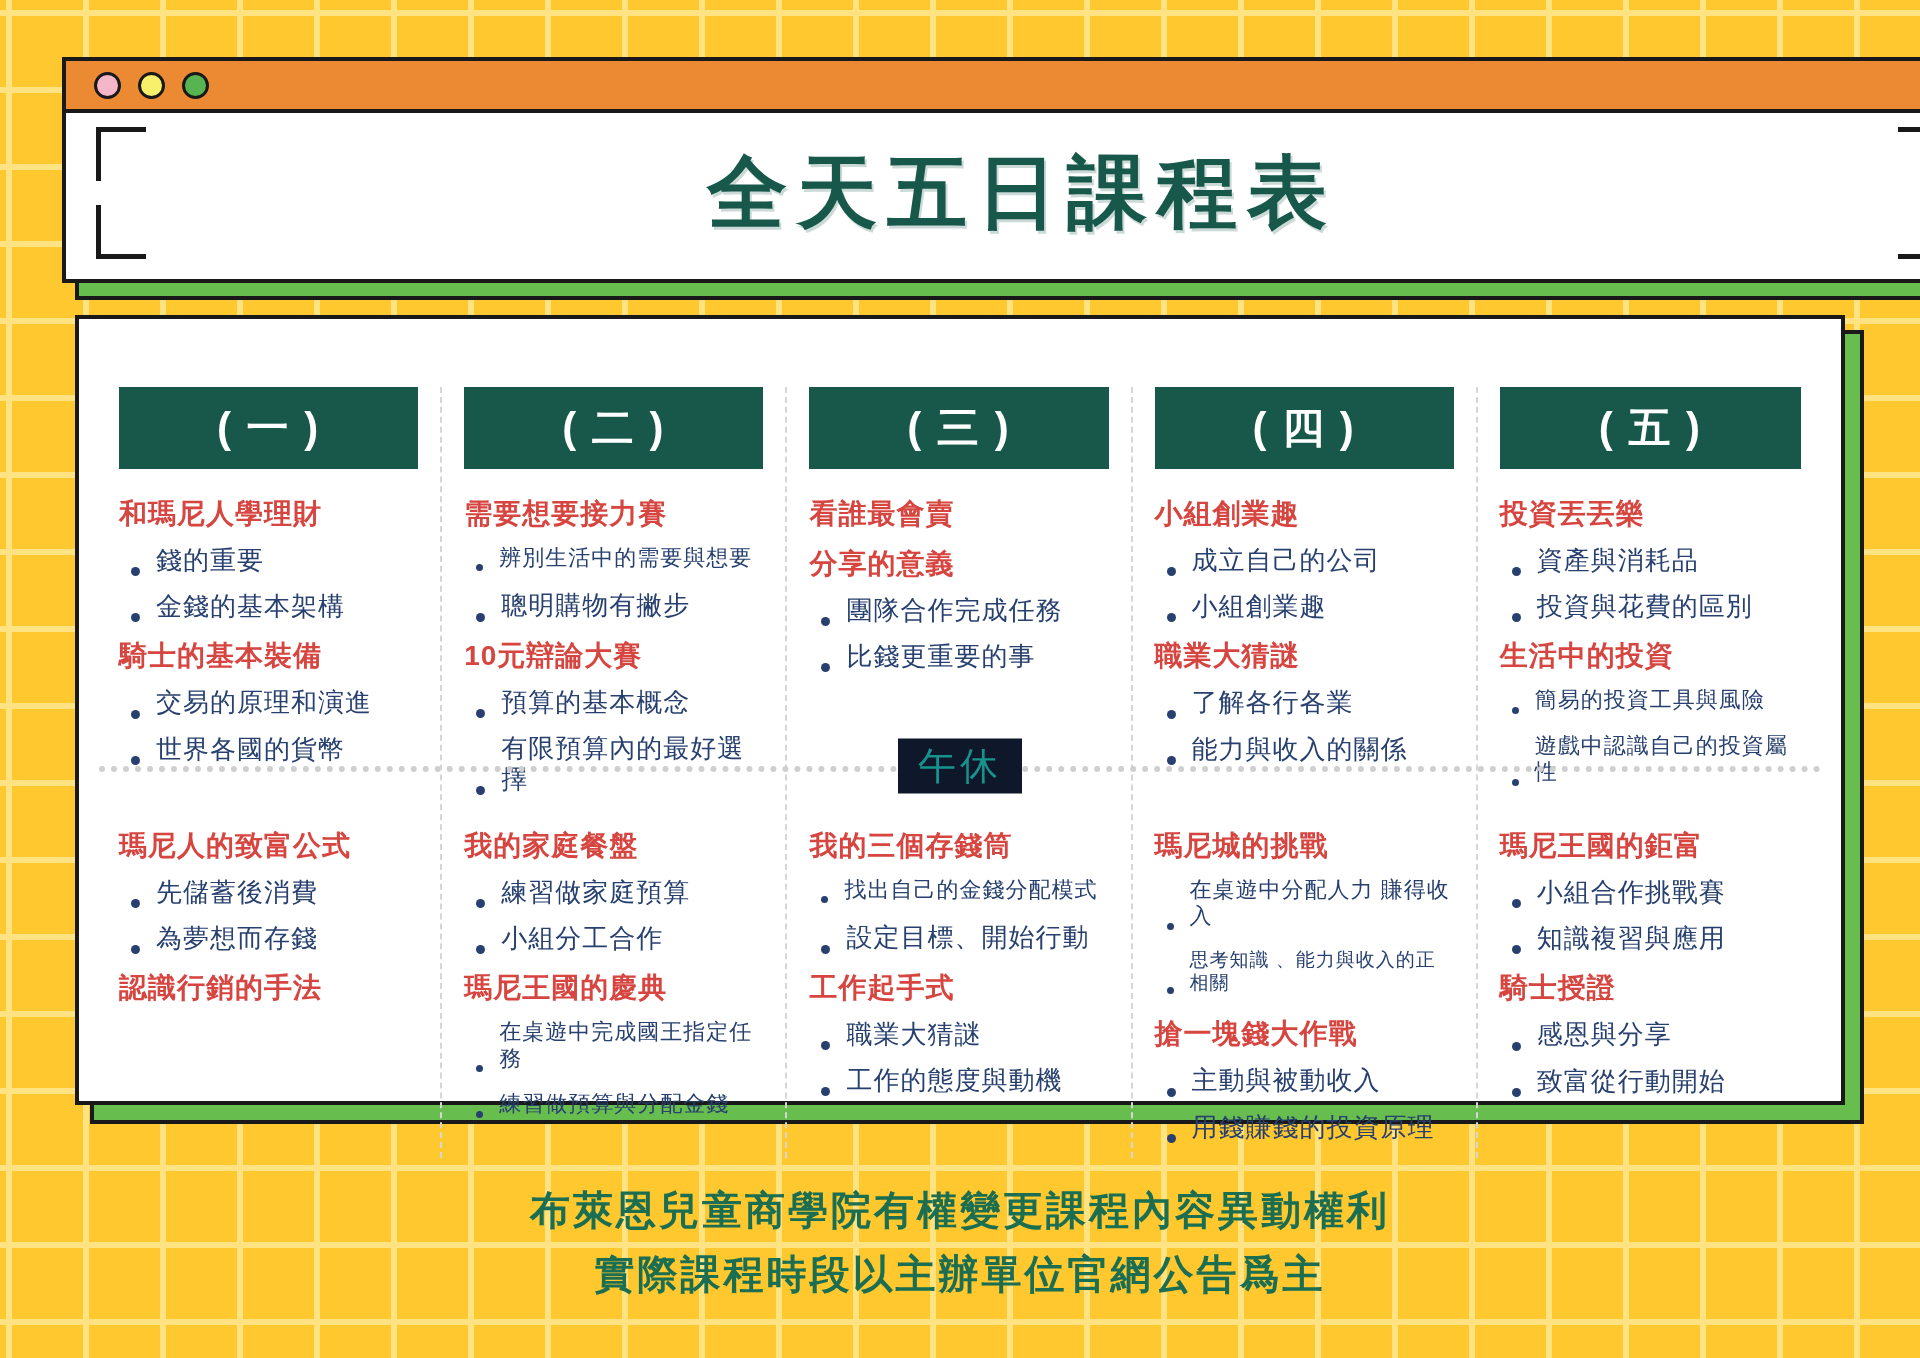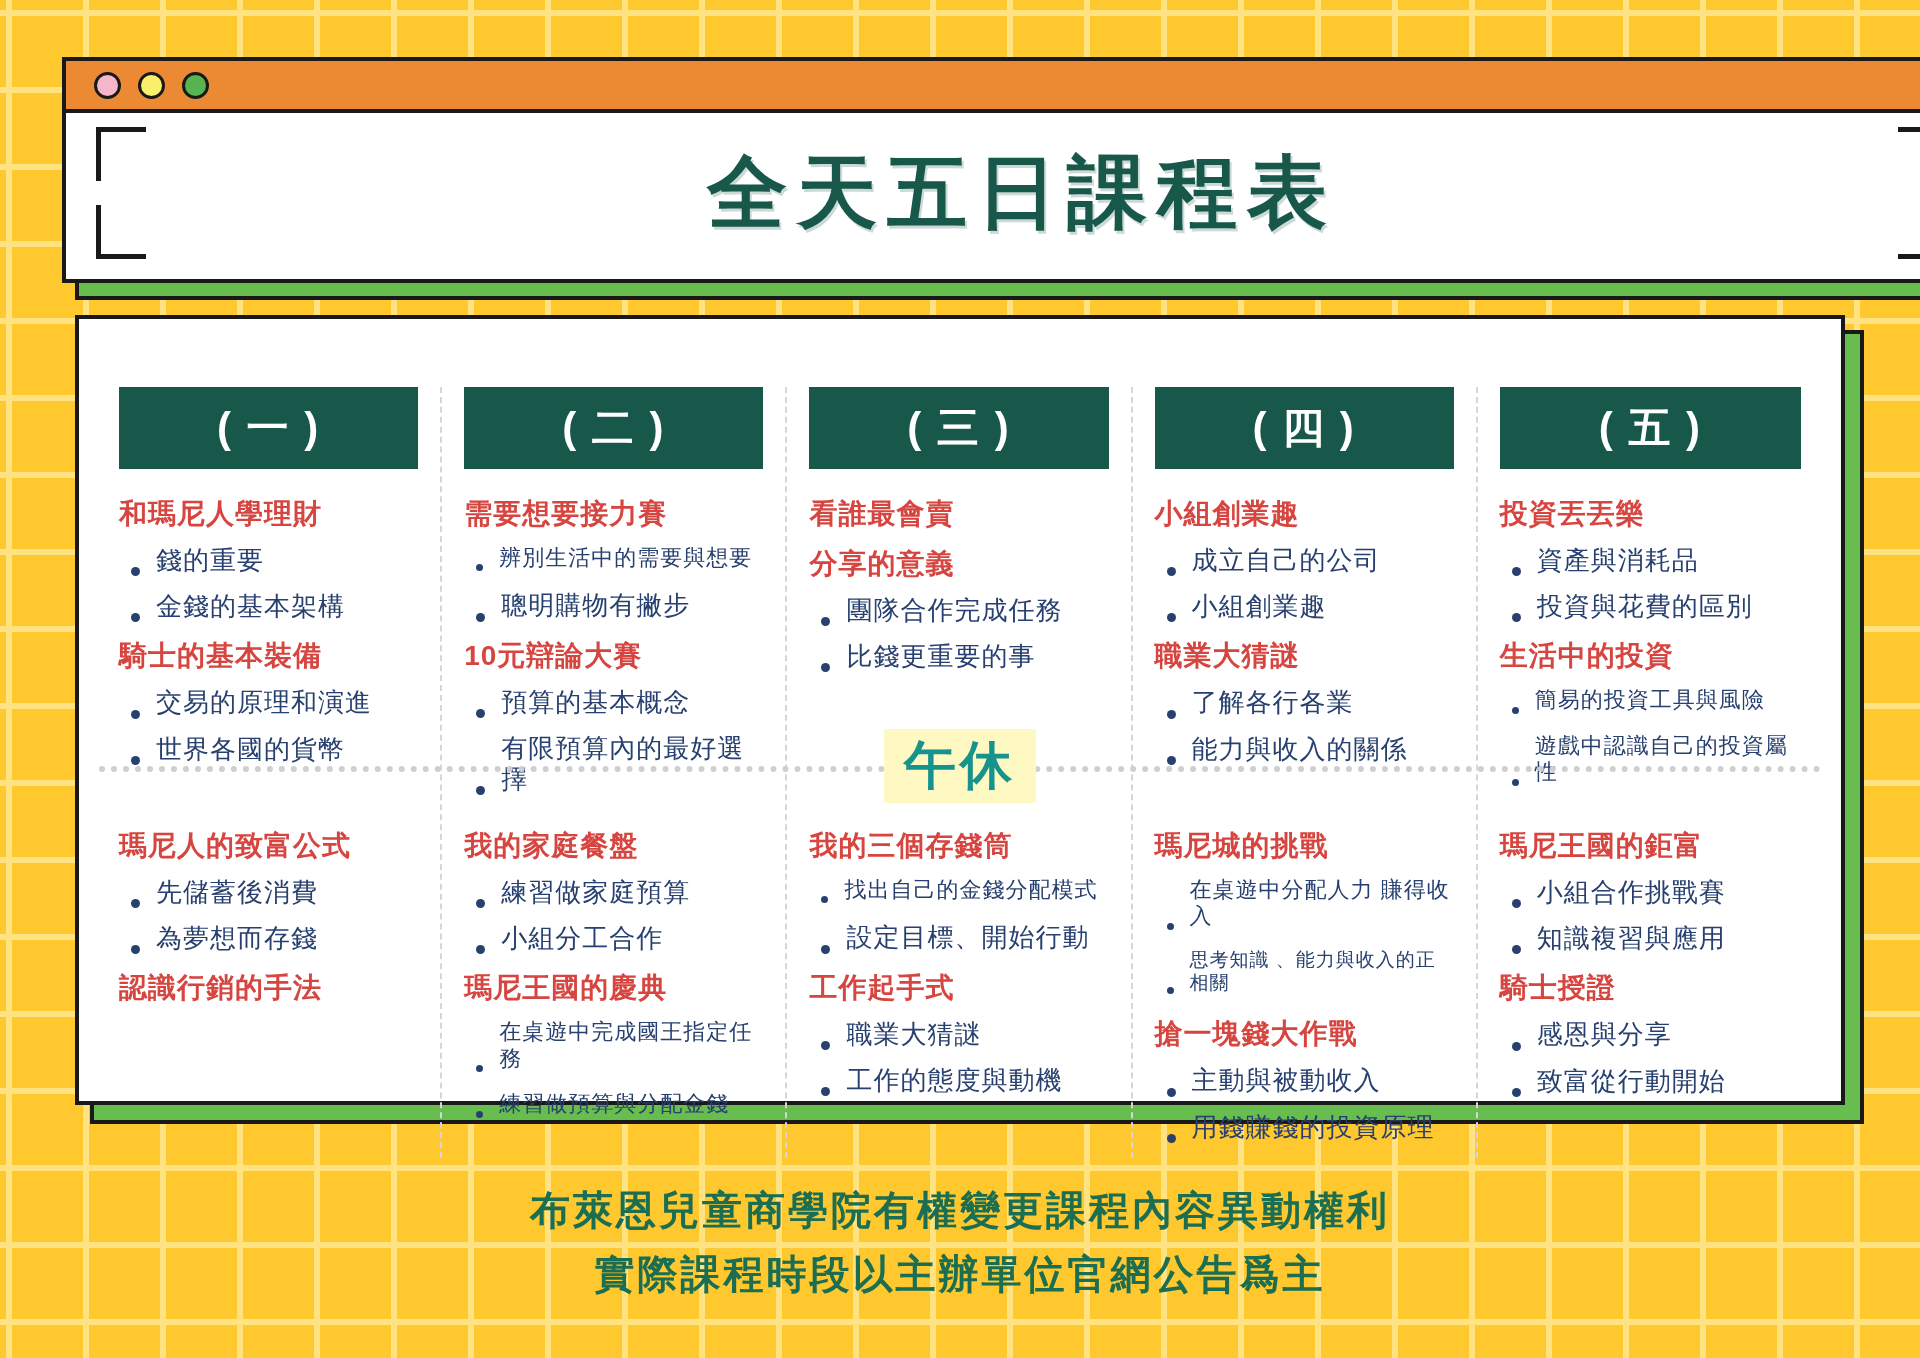--- a/index.html
+++ b/index.html
@@ -44,22 +44,22 @@
   .bullet{display:flex;align-items:flex-end;margin:0 0 15px 10px}
   .b-dot{flex:0 0 auto;width:9px;height:9px;border-radius:50%;background:var(--bullet-navy,#27406f);margin:11px 16px 0 2px}
   .b-text{color:var(--bullet-navy,#27406f);font-size:26px;line-height:1.2;letter-spacing:1px}
   .bullet.sm .b-text{font-size:22px}
   .bullet.sm .b-dot{width:7px;height:7px;margin-top:10px}
   .bullet.sm{margin-bottom:19px}
   .bullet.xs .b-text{font-size:19px}
   .bullet.xs .b-dot{width:7px;height:7px;margin-top:8px}
   .bullet.xs{margin-bottom:21px}
   .lunch-divider{position:absolute;left:20px;right:20px;top:447px;border-top:6px dotted #cfcfcf}
-  .lunch-label{position:absolute;left:50%;top:447px;transform:translate(-50%,-50%);background:#fef9c3;
-    padding:2px 20px;font-size:52px;font-weight:700;color:var(--lunch-teal,#17938d);letter-spacing:4px}
+  .lunch-label{position:absolute;left:50%;top:447px;transform:translate(-50%,-50%);background:#0f172a;
+    padding:2px 20px;font-size:38px;font-weight:400;color:var(--lunch-teal,#17938d);letter-spacing:4px}
   
   .footer{position:absolute;left:0;top:1178px;width:100%;text-align:center;color:var(--footer-green,#1b6e52);font-weight:800}
   .footer .line{font-size:40px;line-height:64px;letter-spacing:3px}
 </style>
 </head>
 <body>
 
 <div class="window">
   <div class="titlebar">
     <span style="display:flex;gap:17px">

